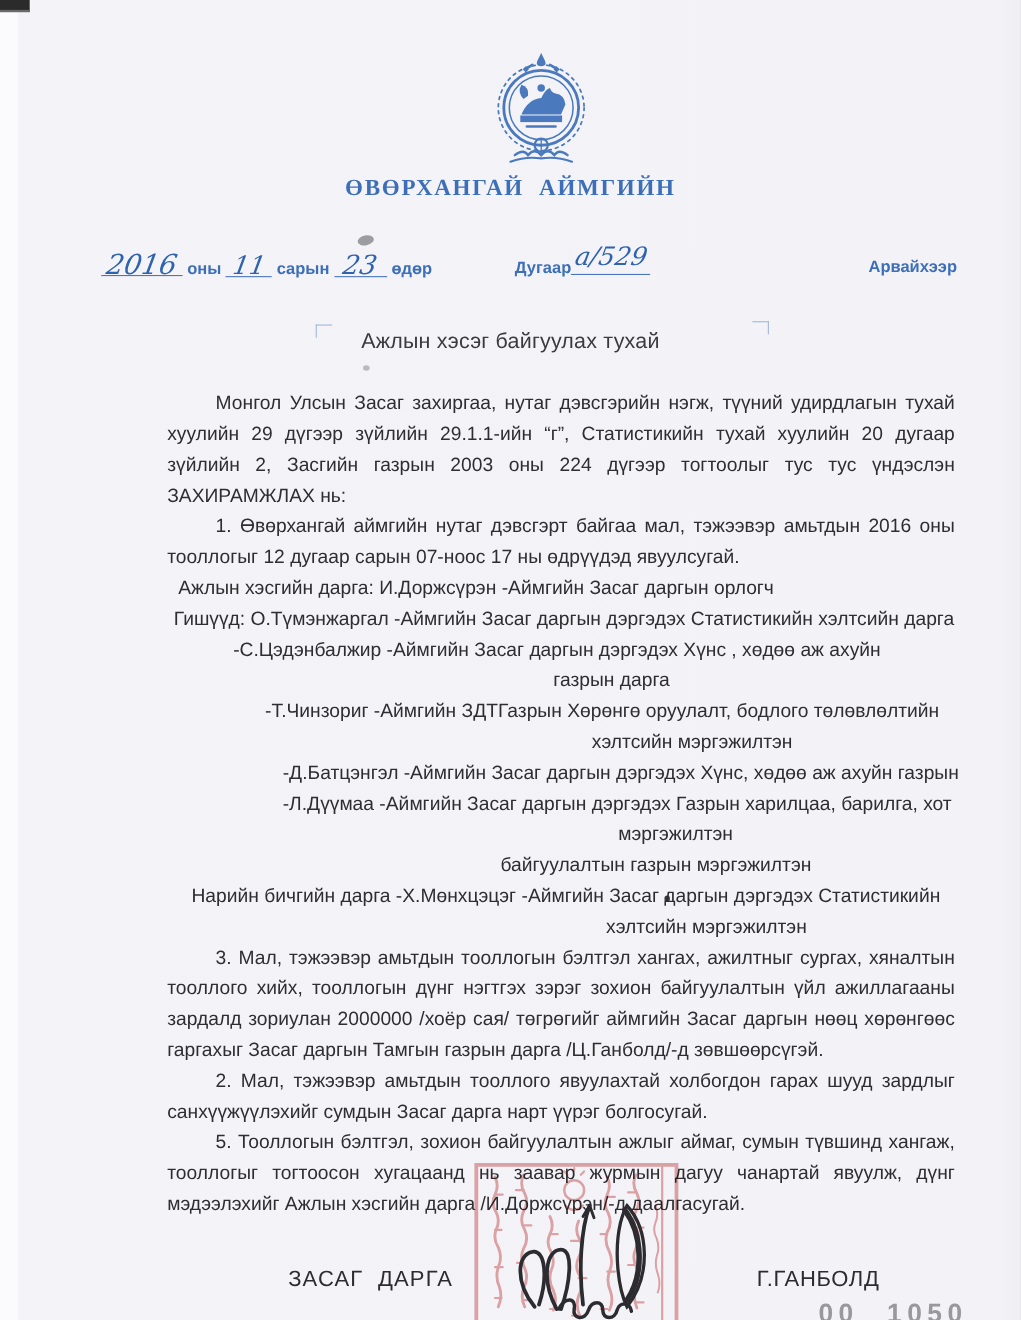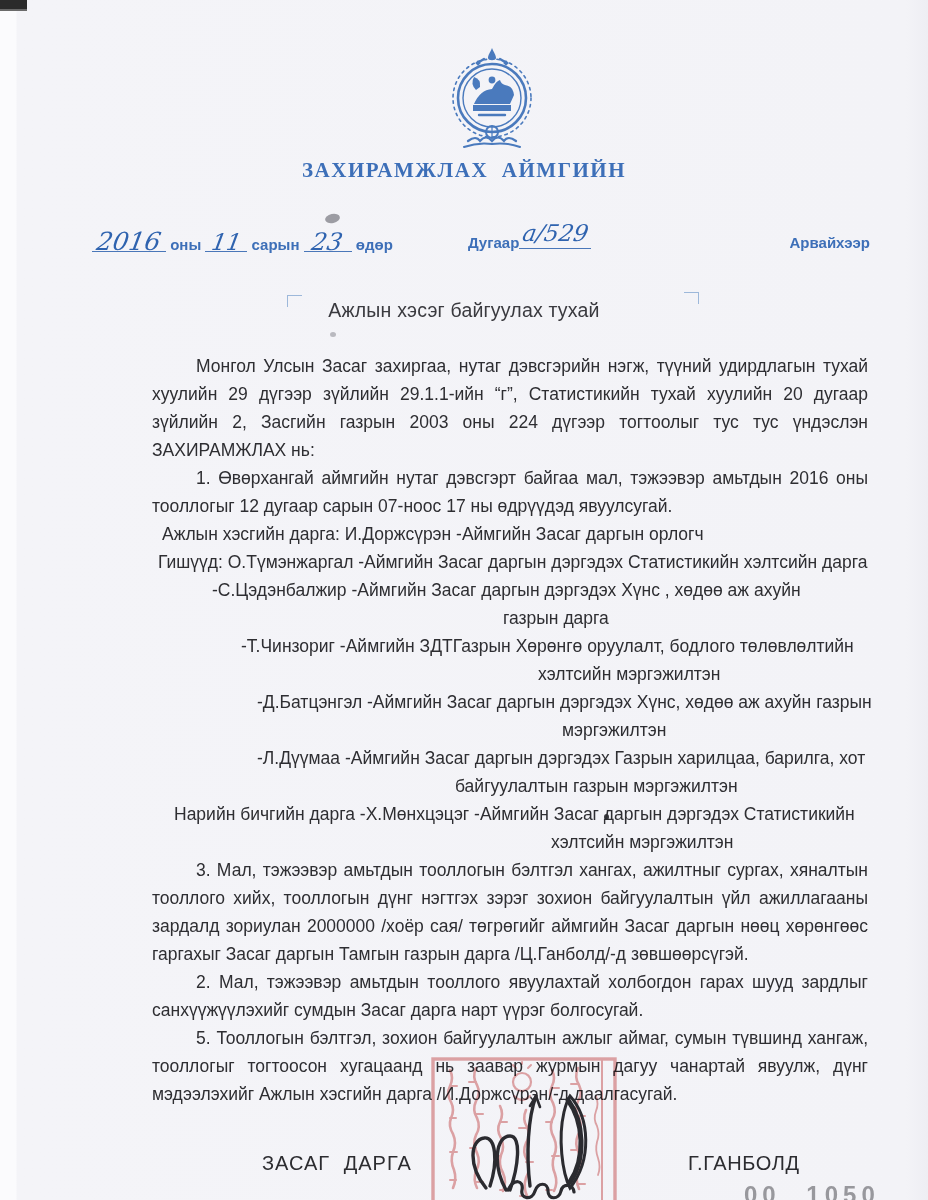--- a/index.html
+++ b/index.html
@@ -90,21 +90,21 @@
         <circle cx="46" cy="86" r="6" stroke-width="2"></circle>
         <path d="M46 80 v12 M40 86 h12" stroke-width="1.2"></path>
 
         <path d="M22 95 q8 -6 12 0 q6 -7 12 0 q6 -7 12 0 q4 -6 12 0" stroke-width="2.2"></path>
         <path d="M18 101 q14 -5 28 -3 q14 -2 28 3" stroke-width="2"></path>
       </g>
     </svg>
   </div>
 
   <div class="org-title">
-    <div>ЗАХИРАМЖЛАХ АЙМГИЙН</div>
+    <div>ӨВӨРХАНГАЙ АЙМГИЙН</div>
   </div>
 
   <div class="date-row">
     <div class="date-left">
       <span class="uline v-year"><span class="hw">2016</span></span>
       <span>оны</span>
       <span class="uline v-month"><span class="hw">11</span></span>
       <span>сарын</span>
       <span class="uline v-day"><span class="hw">23</span></span>
       <span>өдөр</span>
@@ -122,22 +122,22 @@
   <div class="body-block">
     <p>Монгол Улсын Засаг захиргаа, нутаг дэвсгэрийн нэгж, түүний удирдлагын тухай хуулийн 29 дүгээр зүйлийн 29.1.1-ийн “г”, Статистикийн тухай хуулийн 20 дугаар зүйлийн 2, Засгийн газрын 2003 оны 224 дүгээр тогтоолыг тус тус үндэслэн ЗАХИРАМЖЛАХ нь:</p>
     <p>1. Өвөрхангай аймгийн нутаг дэвсгэрт байгаа мал, тэжээвэр амьтдын 2016 оны тооллогыг 12 дугаар сарын 07-ноос 17 ны өдрүүдэд явуулсугай.</p>
     <div class="mline" style="margin-left:10px">Ажлын хэсгийн дарга: И.Доржсүрэн -Аймгийн Засаг даргын орлогч</div>
     <div class="mline" style="margin-left:6px">Гишүүд: О.Түмэнжаргал -Аймгийн Засаг даргын дэргэдэх Статистикийн хэлтсийн дарга</div>
     <div class="mline" style="margin-left:60px">-С.Цэдэнбалжир -Аймгийн Засаг даргын дэргэдэх Хүнс , хөдөө аж ахуйн</div>
     <div class="mline" style="margin-left:351px">газрын дарга</div>
     <div class="mline" style="margin-left:89px">-Т.Чинзориг -Аймгийн ЗДТГазрын Хөрөнгө оруулалт, бодлого төлөвлөлтийн</div>
     <div class="mline" style="margin-left:386px">хэлтсийн мэргэжилтэн</div>
     <div class="mline" style="margin-left:105px">-Д.Батцэнгэл -Аймгийн Засаг даргын дэргэдэх Хүнс, хөдөө аж ахуйн газрын</div>
+    <div class="mline" style="margin-left:105px">-Л.Дүүмаа -Аймгийн Засаг даргын дэргэдэх Газрын харилцаа, барилга, хот</div>
     <div class="mline" style="margin-left:410px">мэргэжилтэн</div>
-    <div class="mline" style="margin-left:105px">-Л.Дүүмаа -Аймгийн Засаг даргын дэргэдэх Газрын харилцаа, барилга, хот</div>
     <div class="mline" style="margin-left:303px">байгуулалтын газрын мэргэжилтэн</div>
     <div class="mline" style="margin-left:22px">Нарийн бичгийн дарга -Х.Мөнхцэцэг -Аймгийн Засаг даргын дэргэдэх Статистикийн</div>
     <div class="mline" style="margin-left:399px">хэлтсийн мэргэжилтэн</div>
     <p>3. Мал, тэжээвэр амьтдын тооллогын бэлтгэл хангах, ажилтныг сургах, хяналтын тооллого хийх, тооллогын дүнг нэгтгэх зэрэг зохион байгуулалтын үйл ажиллагааны зардалд зориулан 2000000 /хоёр сая/ төгрөгийг аймгийн Засаг даргын нөөц хөрөнгөөс гаргахыг Засаг даргын Тамгын газрын дарга /Ц.Ганболд/-д зөвшөөрсүгэй.</p>
     <p>2. Мал, тэжээвэр амьтдын тооллого явуулахтай холбогдон гарах шууд зардлыг санхүүжүүлэхийг сумдын Засаг дарга нарт үүрэг болгосугай.</p>
     <p>5. Тооллогын бэлтгэл, зохион байгуулалтын ажлыг аймаг, сумын түвшинд хангаж, тооллогыг тогтоосон хугацаанд нь заавар журмын дагуу чанартай явуулж, дүнг мэдээлэхийг Ажлын хэсгийн дарга /И.Доржсүрэн/-д даалгасугай.</p>
   </div>
 
   <div class="stamp">
     <svg viewBox="0 0 192 160" width="192" height="160">

